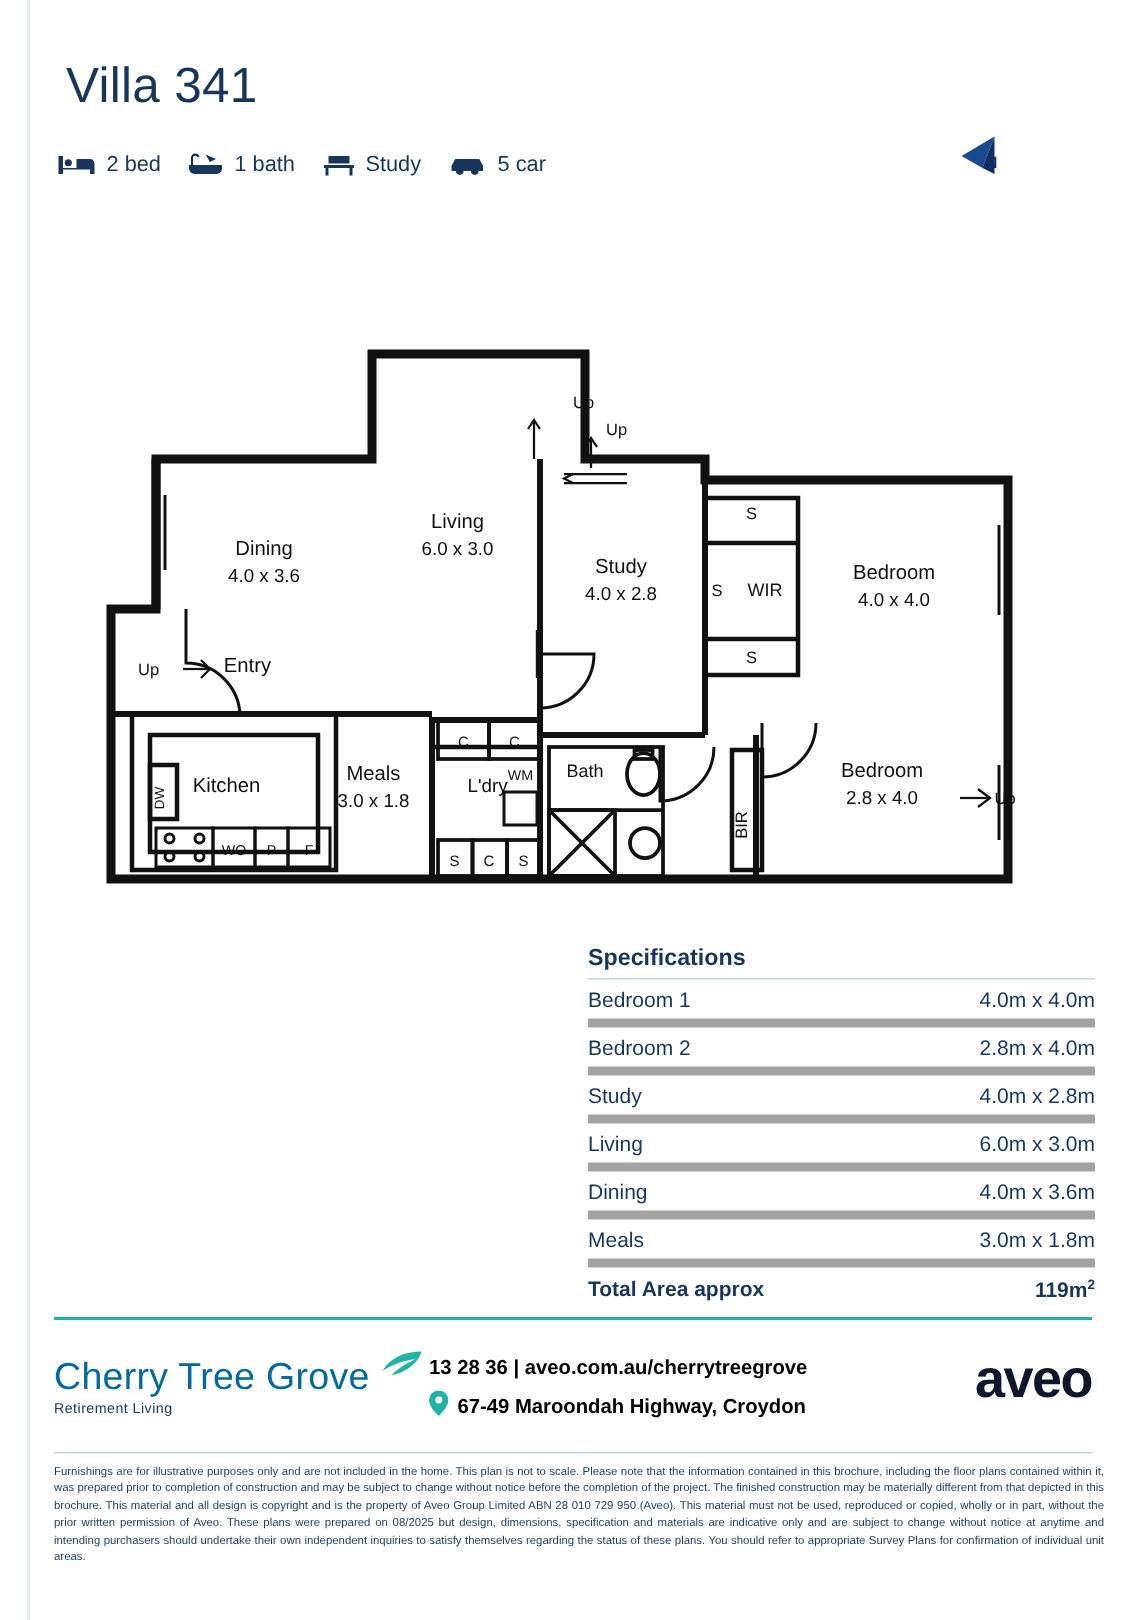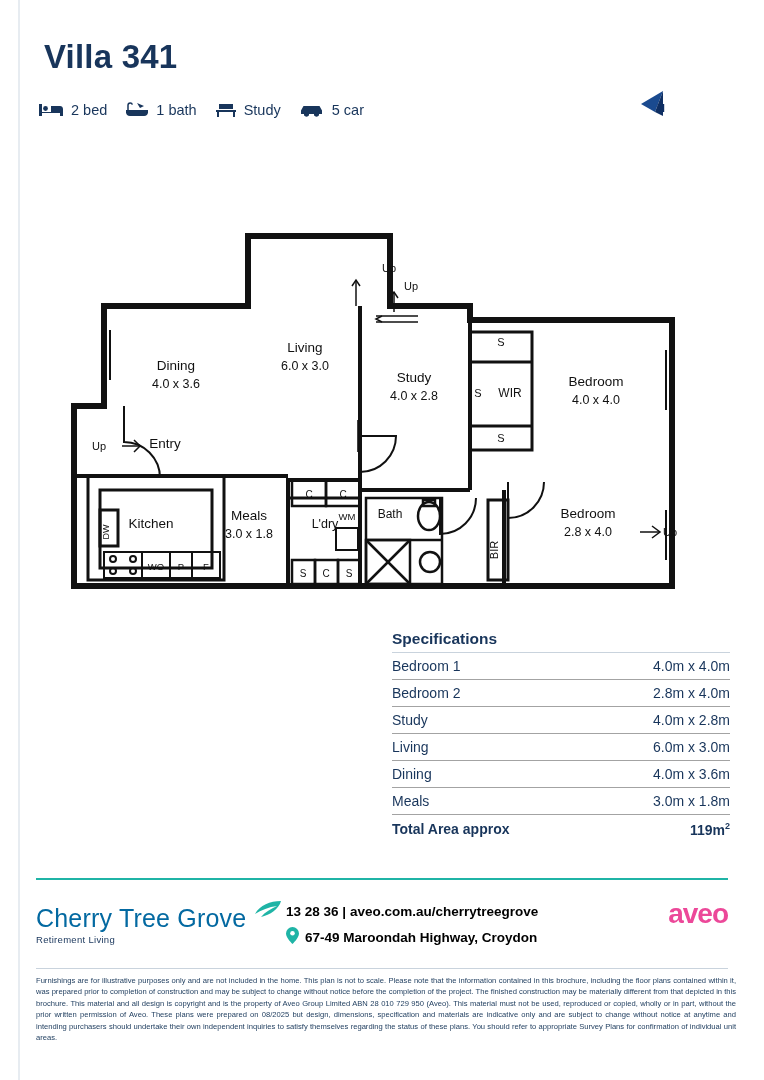--- a/index.html
+++ b/index.html
@@ -10,21 +10,21 @@
     font-family: "Liberation Sans", sans-serif;
     color: #1b3a5c;
     position: relative;
     overflow: hidden;
   }
   .page { position: relative; width: 764px; height: 1080px; }
 
   
   .title {
     position: absolute; left: 44px; top: 38px;
-    font-size: 33px; font-weight: bold; color: #18355b;
+    font-size: 33px; font-weight: normal; color: #18355b;
     letter-spacing: 0.2px;
   }
   .feature-row {
     position: absolute; left: 38px; top: 102px;
     display: flex; align-items: center; gap: 18px;
     color: #18355b; font-size: 14.5px;
   }
   .feature { display: flex; align-items: center; gap: 7px; }
   .feature .lbl { font-size: 14.5px; color:#18355b; }
   .ico { display:inline-block; line-height:0; }
@@ -34,38 +34,38 @@
 
   
   .plan { position: absolute; left: 0px; top: 180px; width: 764px; height: 430px; }
   .plan svg { display:block; }
 
   
   .specs { position: absolute; left: 392px; top: 630px; width: 338px; }
   .specs h2 { margin:0 0 4px 0; font-size: 15.5px; font-weight: bold; color:#18355b; }
   .spec-row {
     display:flex; justify-content: space-between; align-items:center;
-    border-bottom: 1px solid #a3a3a3;
+    border-bottom: 6px solid #a3a3a3;
     padding: 5px 0 5px 0;
     font-size: 14px; color:#18355b;
   }
   .spec-row:first-of-type { border-top: 1px solid #c9d3dd; }
   .spec-total { font-weight: bold; border-bottom: none; padding-top:6px;text-align:center; }
   .spec-total .v sup { font-size: 9px; }
 
   
   .rule-teal { position:absolute; left: 36px; top: 878px; width: 692px; height: 2px; background:#1fb4a6; }
   .footer { position:absolute; left:0; top: 892px; width: 764px; height: 70px; }
   .ctg { position:absolute; left: 36px; top: 12px; }
   .ctg .name { font-size: 25px; color:#0369a1; font-weight: normal; letter-spacing:0.2px; }
   .ctg .sub { font-size: 9.5px; color:#18355b; margin-top: 1px; letter-spacing:0.3px;}
   .leaf { position:absolute; left: 252px; top: 8px; }
   .contact { position:absolute; left: 286px; top: 12px; font-size: 13.5px; font-weight: bold; color:#000000; }
   .contact .line2 { margin-top: 8px; display:flex; align-items:center; gap:6px; }
-  .aveo { position:absolute; right: 36px; top: 6px; font-size: 28px; font-weight: bold; color:#ec4899; letter-spacing:-1px;}
+  .aveo { position:absolute; right: 36px; top: 6px; font-size: 36px; font-weight: bold; color:#0f172a; letter-spacing:-1px;}
 
   .rule-bottom { position:absolute; left: 36px; top: 968px; width: 692px; height: 1px; background:#c9d3dd; }
   .disclaimer {
     position:absolute; left: 36px; top: 975px; width: 700px;
     font-size: 7.6px; line-height: 1.5; color:#1b3a5c; text-align: justify;
   }
   .side-line { position:absolute; left: 18px; top: 0; width: 2px; height: 1080px; background:#e7ecf1; }
 </style>
 </head>
 <body>

